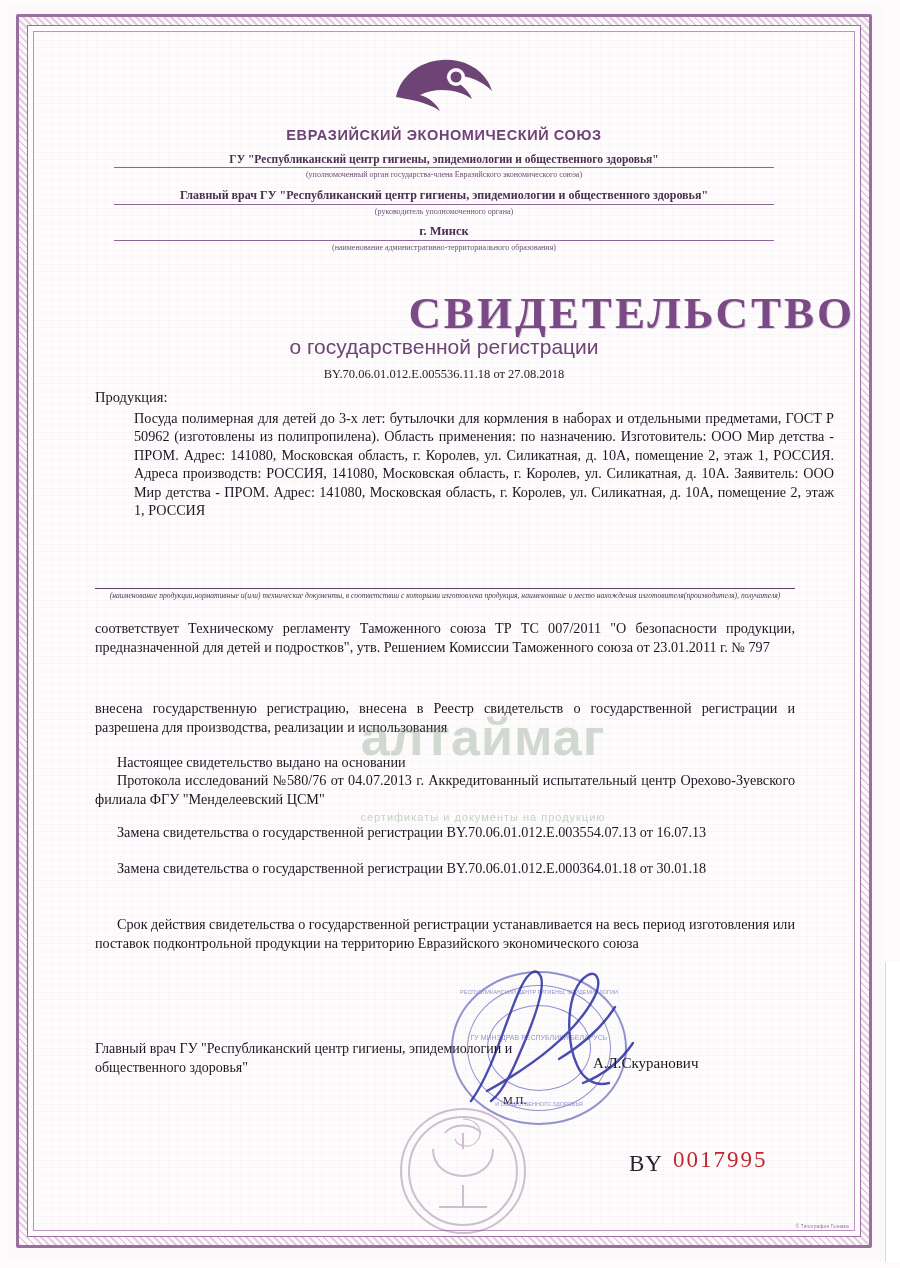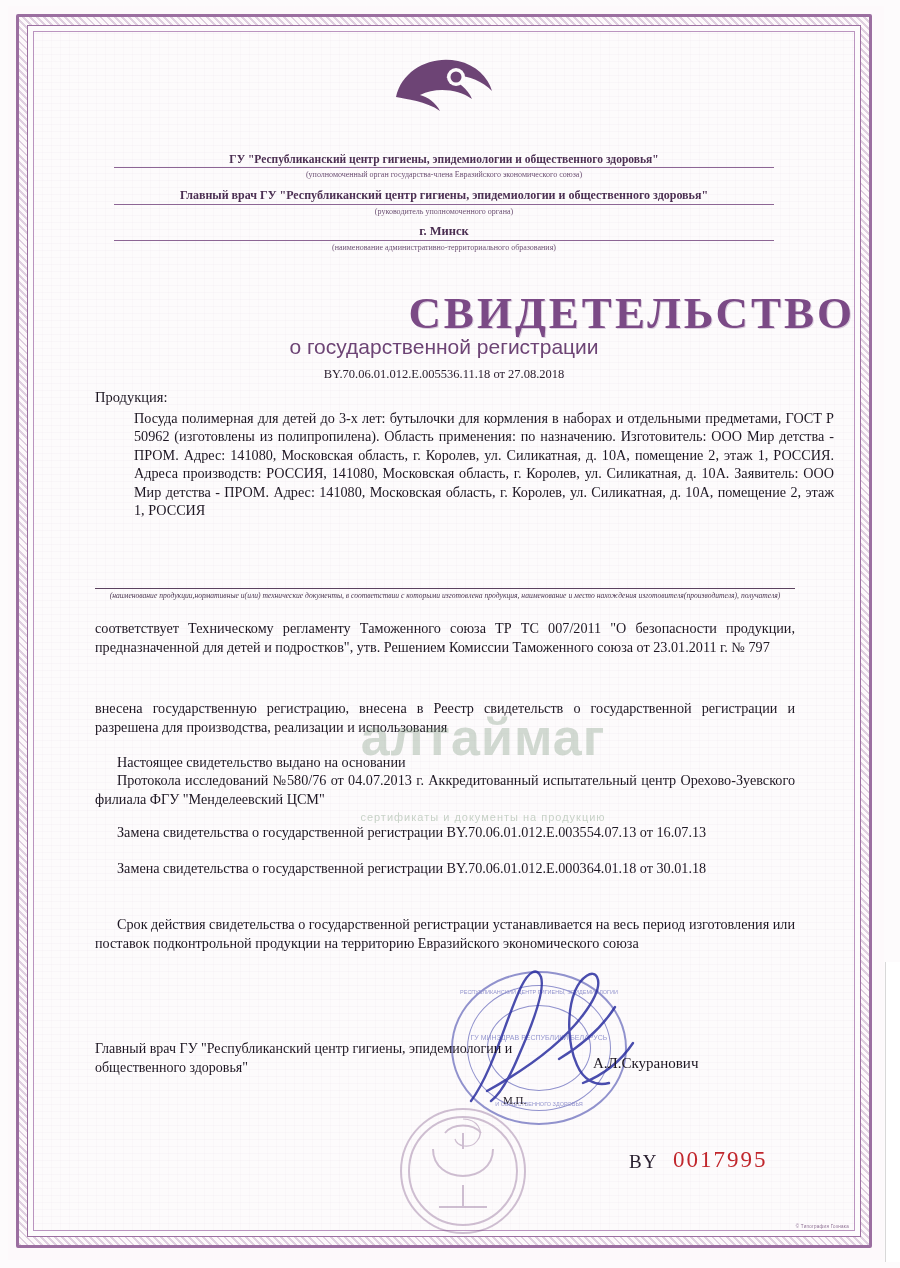--- a/index.html
+++ b/index.html
@@ -239,21 +239,21 @@
     font-family: "Liberation Serif", serif;
     font-size: 11px;
     color: #1d1622;
   }
 
   .serial-prefix {
     position: absolute;
     left: 596px;
     top: 1120px;
     font-family: "Liberation Serif", serif;
-    font-size: 19px;
+    font-size: 23px;
     color: #2a2030;
     letter-spacing: 1px;
   }
   .serial-number {
     position: absolute;
     left: 640px;
     top: 1116px;
     font-family: "Liberation Serif", serif;
     font-size: 23px;
     letter-spacing: 2px;
@@ -385,20 +385,21 @@
   <div class="content">
 
     <div class="emblem">
       <svg viewBox="0 0 120 72" width="120" height="72" aria-hidden="true">
         <path d="M12 46 C18 18 48 4 74 10 C92 14 104 26 108 40 C96 28 78 22 62 26 C74 30 84 38 88 48 C74 38 52 36 36 44 C44 46 52 52 56 60 C42 50 22 48 12 46 Z" fill="#6d4475"></path>
         <circle cx="72" cy="26" r="9" fill="#fdfbfc"></circle>
         <circle cx="72" cy="26" r="5.5" fill="#6d4475"></circle>
       </svg>
     </div>
 
+    <div class="eaeu-title">ЕВРАЗИЙСКИЙ ЭКОНОМИЧЕСКИЙ СОЮЗ</div>
 
     <div class="field f1">
       <div class="line">ГУ "Республиканский центр гигиены, эпидемиологии и общественного здоровья"</div>
       <div class="rule"></div>
       <div class="caption">(уполномоченный орган государства-члена Евразийского экономического союза)</div>
     </div>
 
     <div class="field f2">
       <div class="line">Главный врач ГУ "Республиканский центр гигиены, эпидемиологии и общественного здоровья"</div>
       <div class="rule"></div>

